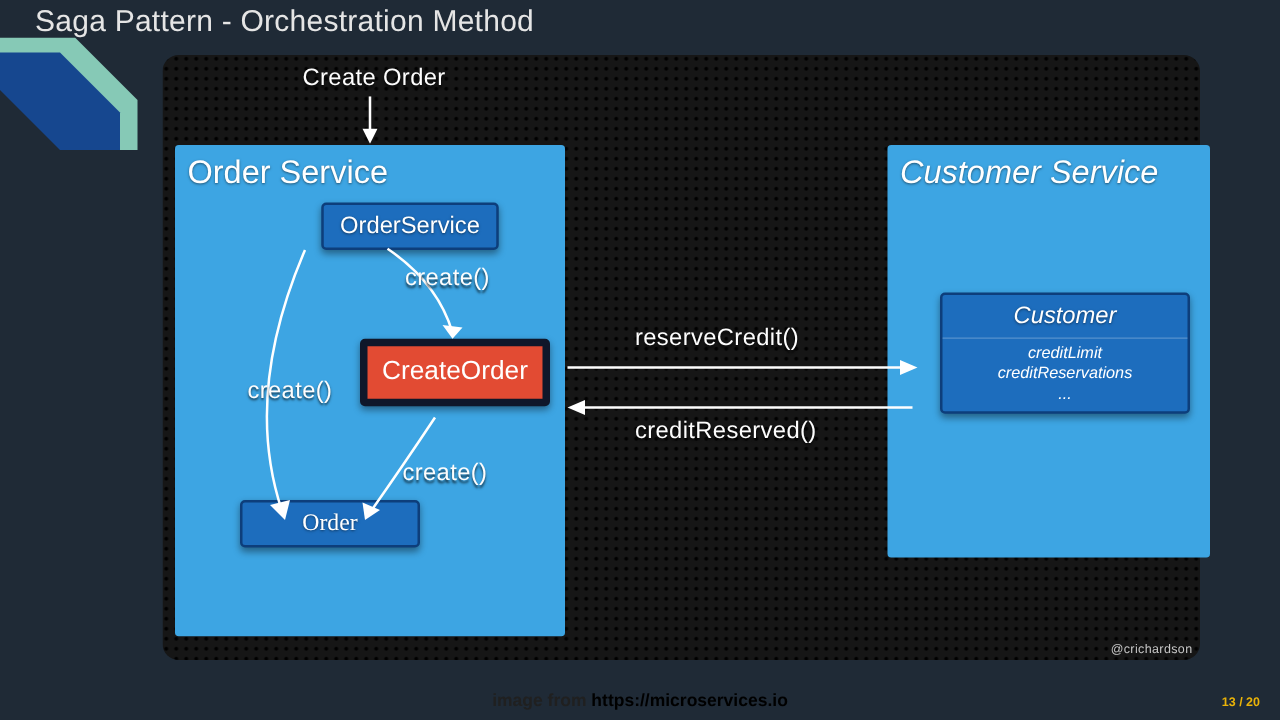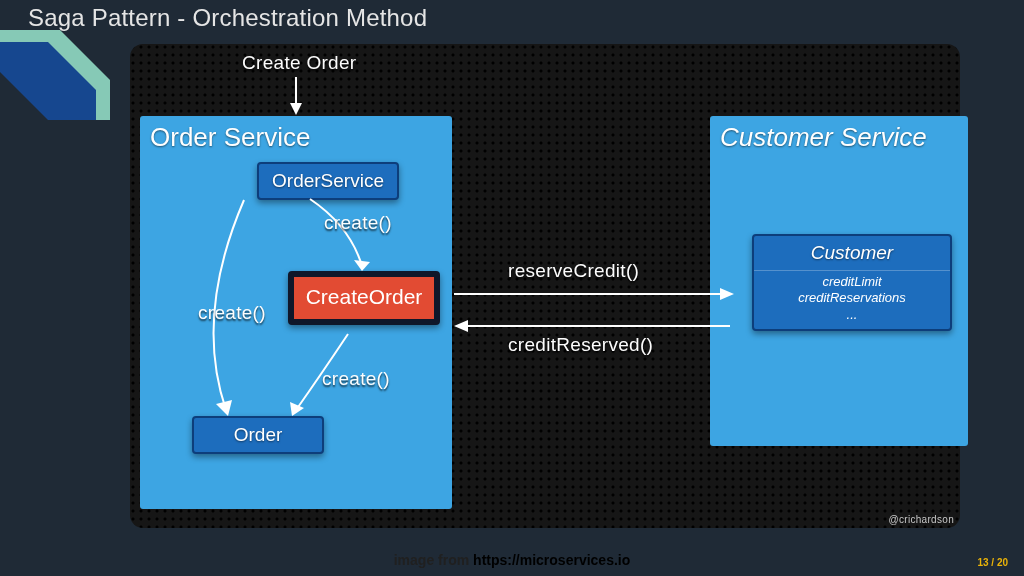--- a/index.html
+++ b/index.html
@@ -81,21 +81,21 @@
     <div class="svc-title">Order Service</div>
 
     <div class="box blue" style="left:72px; top:46px; width:142px;margin-left:45px;">
       <div class="name">OrderService</div>
     </div>
 
     <div class="box red" style="left:148px; top:155px; width:152px; padding:8px 0 10px;">
       <div>CreateOrder</div>
     </div>
 
-    <div class="box blue" style="left:52px; top:300px; width:132px;">
+    <div class="box blue" style="left:52px; top:284px; width:144px;font-family:Liberation Serif, serif;">
       <div class="name">Order</div>
     </div>
 
     <svg style="position:absolute; left:0; top:0; width:312px; height:393px; overflow:visible;">
 
       <path d="M170 83 Q210 110 222 150" fill="none" stroke="#fff" stroke-width="2"></path>
       <polygon points="222,155 214,144 230,146" fill="#fff"></polygon>
 
       <path d="M104 84 Q54 200 86 294" fill="none" stroke="#fff" stroke-width="2"></path>
       <polygon points="88,300 76,288 92,284" fill="#fff"></polygon>

